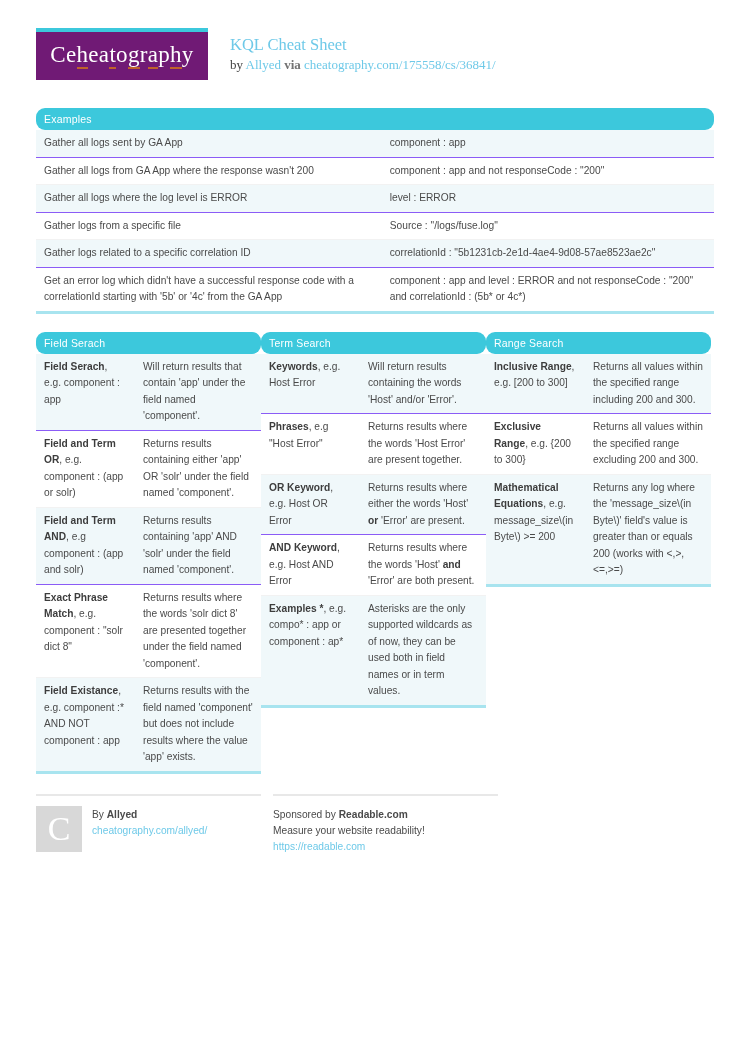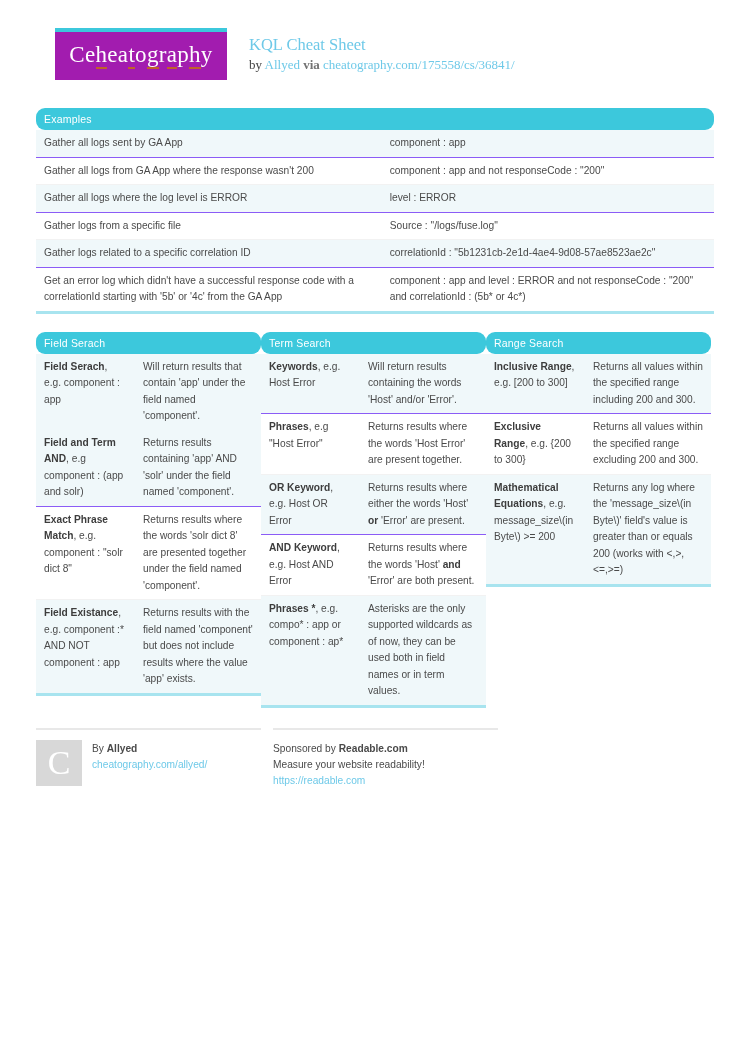--- a/index.html
+++ b/index.html
@@ -13,25 +13,24 @@
     color: #3c3c3c;
     position: relative;
     overflow: hidden;
   }
   .page { padding: 28px 36px 0 36px; }
 
   
   .header { display: flex; align-items: flex-start; height: 62px; }
   .logo-block {
     width: 172px; height: 52px;
-    background: #a21caf;
+    background: #701a75;
     border-top: 4px solid #3cc8dc;
     display: flex; align-items: center; justify-content: center;
     flex: 0 0 auto;
-    margin-left: 19px;
   }
   .logo-text {
     font-family: "Liberation Serif", serif;
     color: #ffffff;
     font-size: 23px;
     letter-spacing: .3px;
     position: relative;
     padding-bottom: 3px;
     white-space: nowrap;
   }
@@ -159,20 +158,24 @@
     <div class="col">
       <table class="tbl coltbl">
         <tbody>
             <tr>
           <th class="tbl-head" colspan="2">Field Serach</th>
         </tr>
         <tr class="odd">
           <td class="k"><b>Field Serach</b><span>, e.g. component : app</span></td>
           <td class="v">Will return results that contain 'app' under the field named 'component'.</td>
         </tr>
+        <tr class="even">
+          <td class="k"><b>Field and Term OR</b><span>, e.g. component : (app or solr)</span></td>
+          <td class="v">Returns results containing either 'app' OR 'solr' under the field named 'compon­ent'.</td>
+        </tr>
         <tr class="odd">
           <td class="k"><b>Field and Term AND</b><span>, e.g component : (app and solr)</span></td>
           <td class="v">Returns results containing 'app' AND 'solr' under the field named 'component'.</td>
         </tr>
         <tr class="even">
           <td class="k"><b>Exact Phrase Match</b><span>, e.g. component : "solr dict 8"</span></td>
           <td class="v">Returns results where the words 'solr dict 8' are presented together under the field named 'compon­ent'.</td>
         </tr>
         <tr class="odd">
           <td class="k"><b>Field Existance</b><span>, e.g. component :* AND NOT component : app</span></td>
@@ -198,21 +201,21 @@
         </tr>
         <tr class="odd">
           <td class="k"><b>OR Keyword</b><span>, e.g. Host OR Error</span></td>
           <td class="v"><span>Returns results where either the words 'Host' </span><b>or</b><span> 'Error' are present.</span></td>
         </tr>
         <tr class="even">
           <td class="k"><b>AND Keyword</b><span>, e.g. Host AND Error</span></td>
           <td class="v"><span>Returns results where the words 'Host' </span><b>and</b><span> 'Error' are both present.</span></td>
         </tr>
         <tr class="odd">
-          <td class="k"><b>Phrases *</b><span>, e.g. compo* : app or component : ap*</span></td>
+          <td class="k"><b>Examples *</b><span>, e.g. compo* : app or component : ap*</span></td>
           <td class="v"><span>Asterisks are the only supported wildcards as of now, they can be used both in field names or in term values.</span><b></b><span></span></td>
         </tr>
       </tbody>
         </table>
     </div>
 
     <div class="col">
       <table class="tbl coltbl">
         <tbody>
             <tr>

